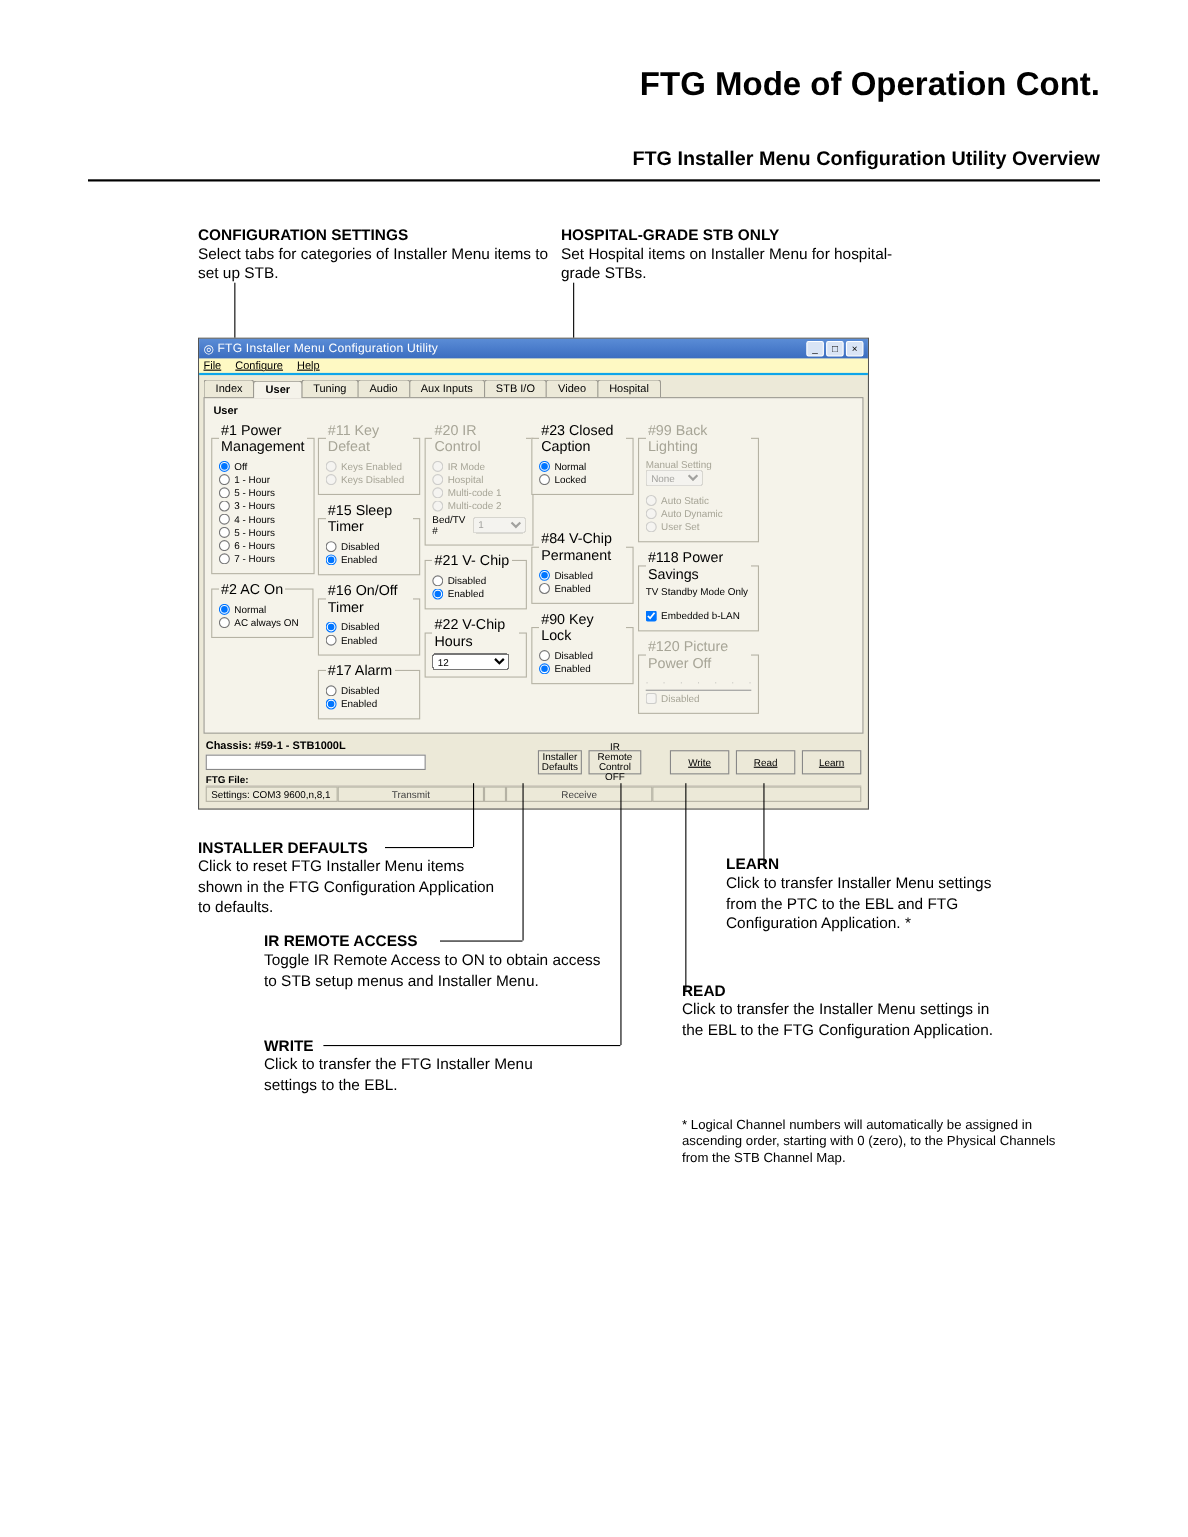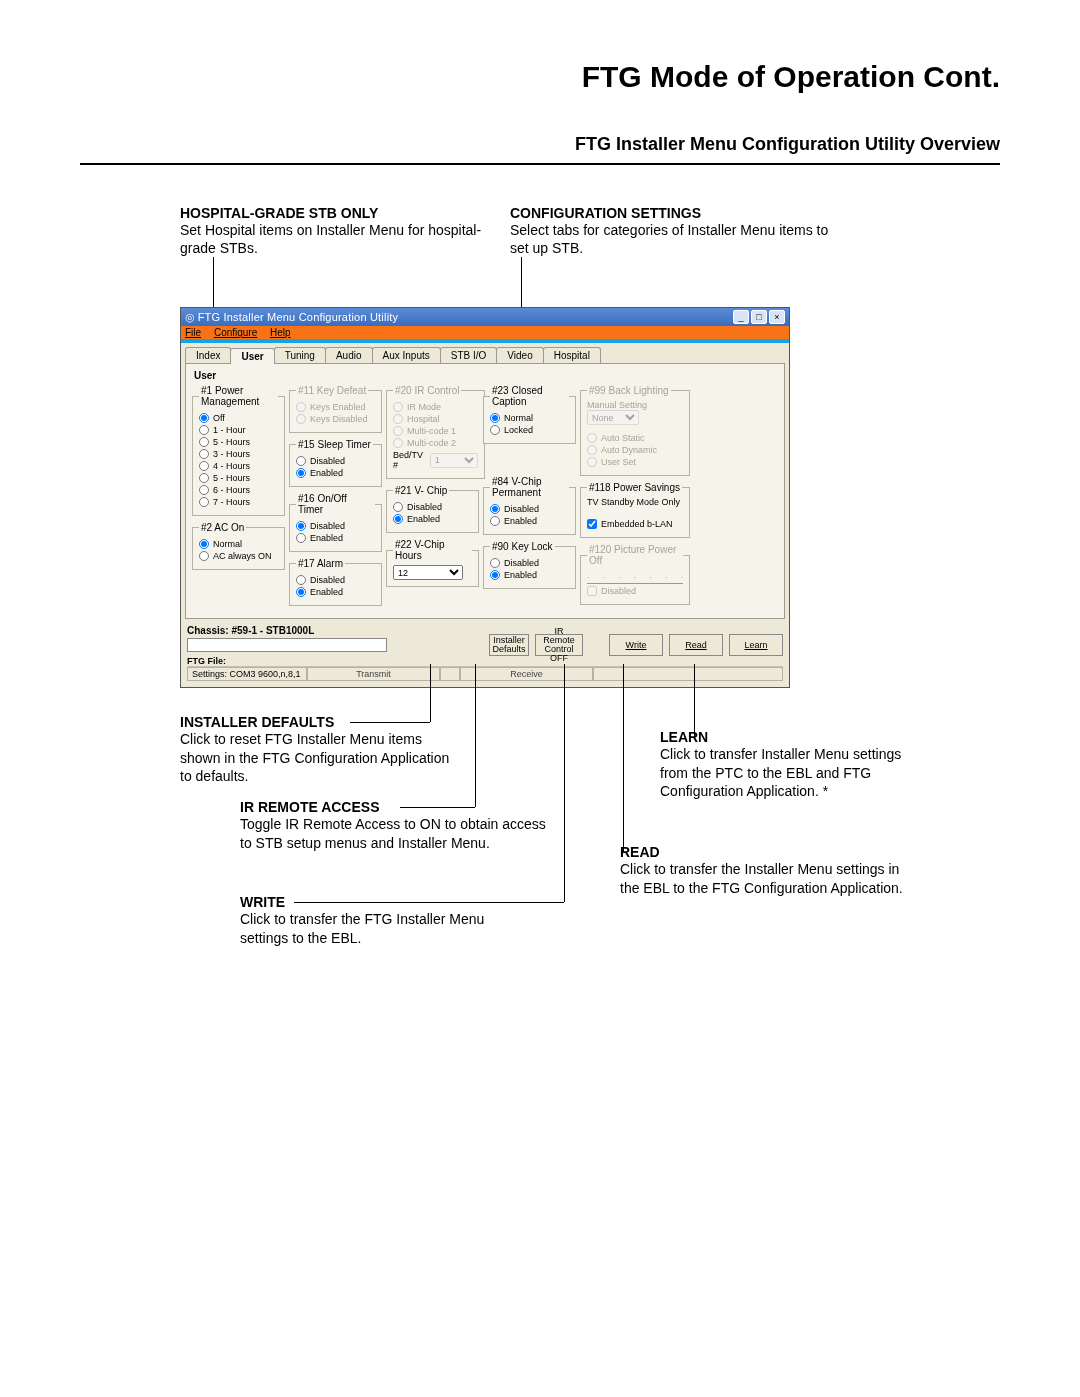--- a/index.html
+++ b/index.html
@@ -71,22 +71,22 @@
     color: #000;
     border: 1px solid #fff;
     margin-left: 2px;
     font-size: 9px;
     line-height: 12px;
     text-align: center;
     border-radius: 2px;
   }
   .menubar {
     padding: 1px 4px;
-    background: #f97316;
-    border-bottom: 4px solid #0ea5e9;
+    background: #fef9c3;
+    border-bottom: 2px solid #0ea5e9;
   }
   .menubar span { margin-right: 10px; text-decoration: underline; }
 
   .tabs-row {
     display: flex;
     margin: 4px 4px 0;
     font-size: 10px;
   }
   .tab {
     padding: 2px 10px;
@@ -123,21 +123,21 @@
   }
   .col-w { width: 93px; }
 
   fieldset.grp {
     border: 1px solid #b5b2a4;
     padding: 4px 6px 6px;
     margin: 0 0 6px;
     background: #f5f3ea;
   }
   fieldset.grp legend {
-    font-size: 10px;
+    font-size: 13px;
     padding: 0 2px;
     margin-top: 33px;
   }
   fieldset.grp.dis legend { color: #a7a597; }
   fieldset.grp.dis label { color: #a7a597; }
 
   .radio-row {
     display: flex;
     align-items: center;
     margin: 2px 0;
@@ -256,26 +256,26 @@
 </style>
 </head>
 <body>
 
 <div class="doc-title">FTG Mode of Operation Cont.</div>
 <div class="doc-subtitle">FTG Installer Menu Configuration Utility Overview</div>
 <hr class="rule">
 
 <div class="top-annots">
   <div class="col">
+    <div class="hdg">CONFIGURATION SETTINGS</div>
+    <div class="txt">Select tabs for categories of Installer Menu items to set up STB.</div>
+  </div>
+  <div class="col">
     <div class="hdg">HOSPITAL-GRADE STB ONLY</div>
     <div class="txt">Set Hospital items on Installer Menu for hospital-grade STBs.</div>
-  </div>
-  <div class="col">
-    <div class="hdg">CONFIGURATION SETTINGS</div>
-    <div class="txt">Select tabs for categories of Installer Menu items to set up STB.</div>
   </div>
 </div>
 
 <div class="outer">
 
   <div class="vline" id="line-config-v"></div>
   <div class="vline" id="line-hospital-v"></div>
 
   <div class="window">
     <div class="titlebar">
@@ -591,15 +591,16 @@
       <div class="txt">Click to transfer the FTG Installer Menu settings to the EBL.</div>
     </div>
     <div class="annot-block" id="annot-learn">
       <span class="hdg">LEARN</span>
       <div class="txt">Click to transfer Installer Menu settings from the PTC to the EBL and FTG Configuration Application. *</div>
     </div>
     <div class="annot-block" id="annot-read">
       <span class="hdg">READ</span>
       <div class="txt">Click to transfer the Installer Menu settings in the EBL to the FTG Configuration Application.</div>
     </div>
+    <div class="footnote">* Logical Channel numbers will automatically be assigned in ascending order, starting with 0 (zero), to the Physical Channels from the STB Channel Map.</div>
   </div>
 
 </div>
 
 </body></html>

